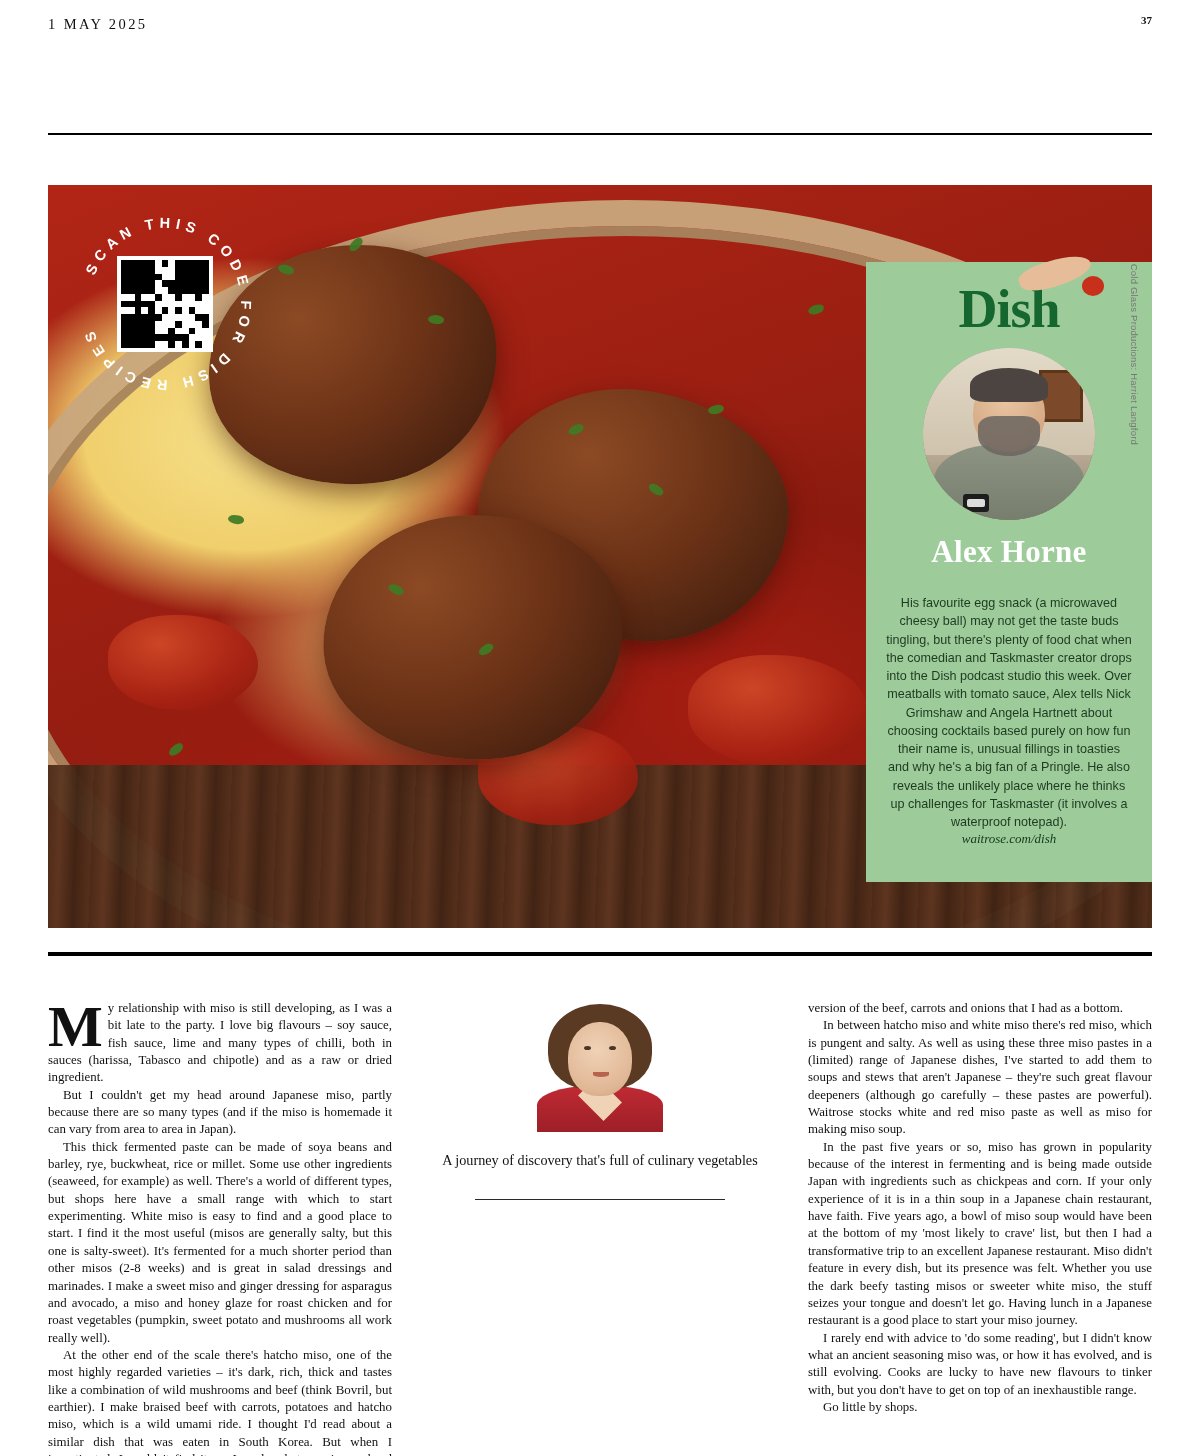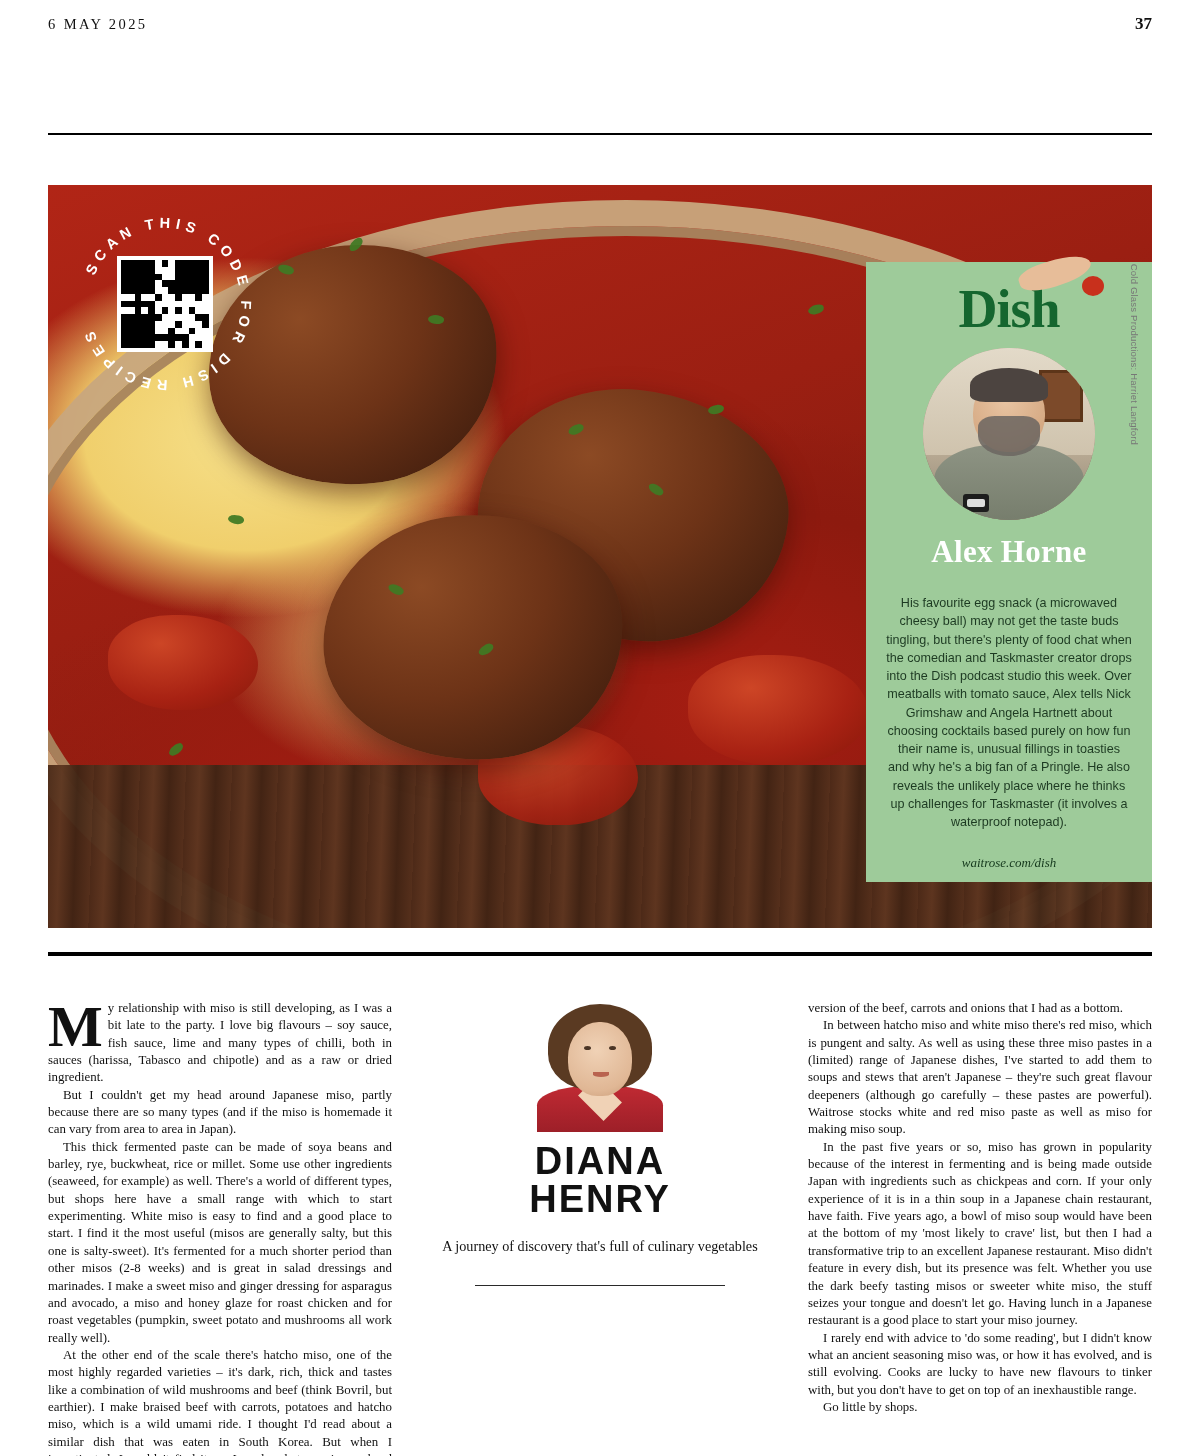--- a/index.html
+++ b/index.html
@@ -39,21 +39,21 @@
     font-family: "Liberation Serif", serif;
     font-size: 14.5px;
     letter-spacing: 2.4px;
     color: #111;
   }
   .header-pagenum {
     position: absolute;
     right: 48px;
     top: 14px;
     font-family: "Liberation Serif", serif;
-    font-size: 17px;
+    font-size: 11px;
     font-weight: bold;
     color: #111;
   }
 
   
   .hero {
     position: absolute;
     left: 48px;
     top: 185px;
     width: 1104px;
@@ -234,21 +234,21 @@
     font-size: 12.6px;
     line-height: 1.45;
     color: #1d3a22;
     text-align: center;
   }
   .dish-url {
     font-family: "Liberation Serif", serif;
     font-style: italic;
     font-size: 13px;
     color: #14381c;
-    margin-top: 24px;
+    margin-top: 0;
   }
   .hand {
     position: absolute;
     right: 38px;
     top: -2px;
     width: 120px;
     height: 48px;
   }
   .hand .finger {
     position: absolute; right: 22px; top: 0;
@@ -389,21 +389,21 @@
     font-style: italic;
     font-size: 12.6px;
     color: #111;
     margin-top: 44px;
   }
 </style>
 </head>
 <body>
 
 <div class="page-header">
-  <div class="header-date">6 MAY 2025</div>
+  <div class="header-date">1 MAY 2025</div>
   <div class="header-pagenum">37</div>
   <div class="header-rule"></div>
 </div>
 
 <div class="hero">
   <div class="hero-photo">
     <div class="hero-rim"></div>
     <div class="hero-wood"></div>
 
     <div class="sauce-chunk" style="left:60px; top:430px; width:150px; height:95px;"></div>
@@ -652,24 +652,20 @@
     <div class="author-photo">
       <div class="ap-bg"></div>
       <div class="ap-body"></div>
       <div class="ap-collar"></div>
       <div class="ap-hair"></div>
       <div class="ap-face"></div>
       <div class="ap-eye l"></div>
       <div class="ap-eye r"></div>
       <div class="ap-mouth"></div>
     </div>
-    <div class="byline">
-      <span class="l1">DIANA</span>
-      <span class="l2">HENRY</span>
-    </div>
     <div class="standfirst">A journey of discovery that's full of culinary vegetables</div>
     <div class="mid-rule"></div>
   </div>
 
   <div class="col col-right">
     <p class="first">version of the beef, carrots and onions that I had as a bottom.</p>
     <p>In between hatcho miso and white miso there's red miso, which is pungent and salty. As well as using these three miso pastes in a (limited) range of Japanese dishes, I've started to add them to soups and stews that aren't Japanese – they're such great flavour deepeners (although go carefully – these pastes are powerful). Waitrose stocks white and red miso paste as well as miso for making miso soup.</p>
     <p>In the past five years or so, miso has grown in popularity because of the interest in fermenting and is being made outside Japan with ingredients such as chickpeas and corn. If your only experience of it is in a thin soup in a Japanese chain restaurant, have faith. Five years ago, a bowl of miso soup would have been at the bottom of my 'most likely to crave' list, but then I had a transformative trip to an excellent Japanese restaurant. Miso didn't feature in every dish, but its presence was felt. Whether you use the dark beefy tasting misos or sweeter white miso, the stuff seizes your tongue and doesn't let go. Having lunch in a Japanese restaurant is a good place to start your miso journey.</p>
     <p>I rarely end with advice to 'do some reading', but I didn't know what an ancient seasoning miso was, or how it has evolved, and is still evolving. Cooks are lucky to have new flavours to tinker with, but you don't have to get on top of an inexhaustible range.</p>
     <p>Go little by shops.</p>

